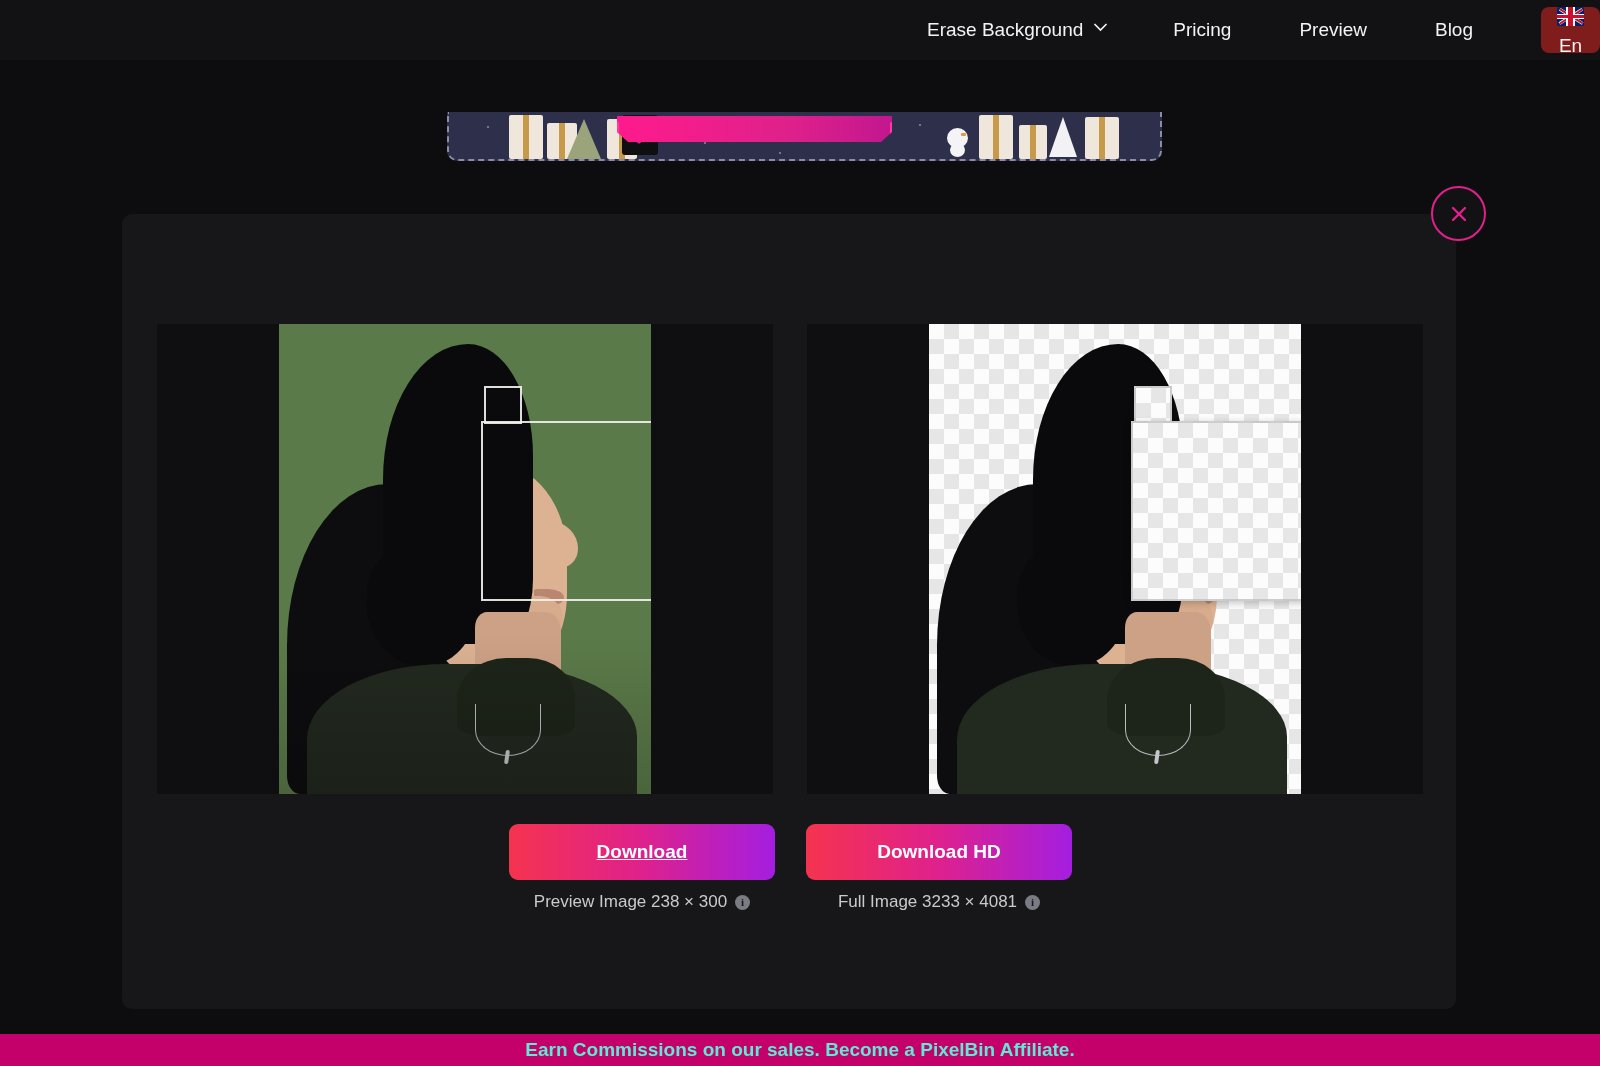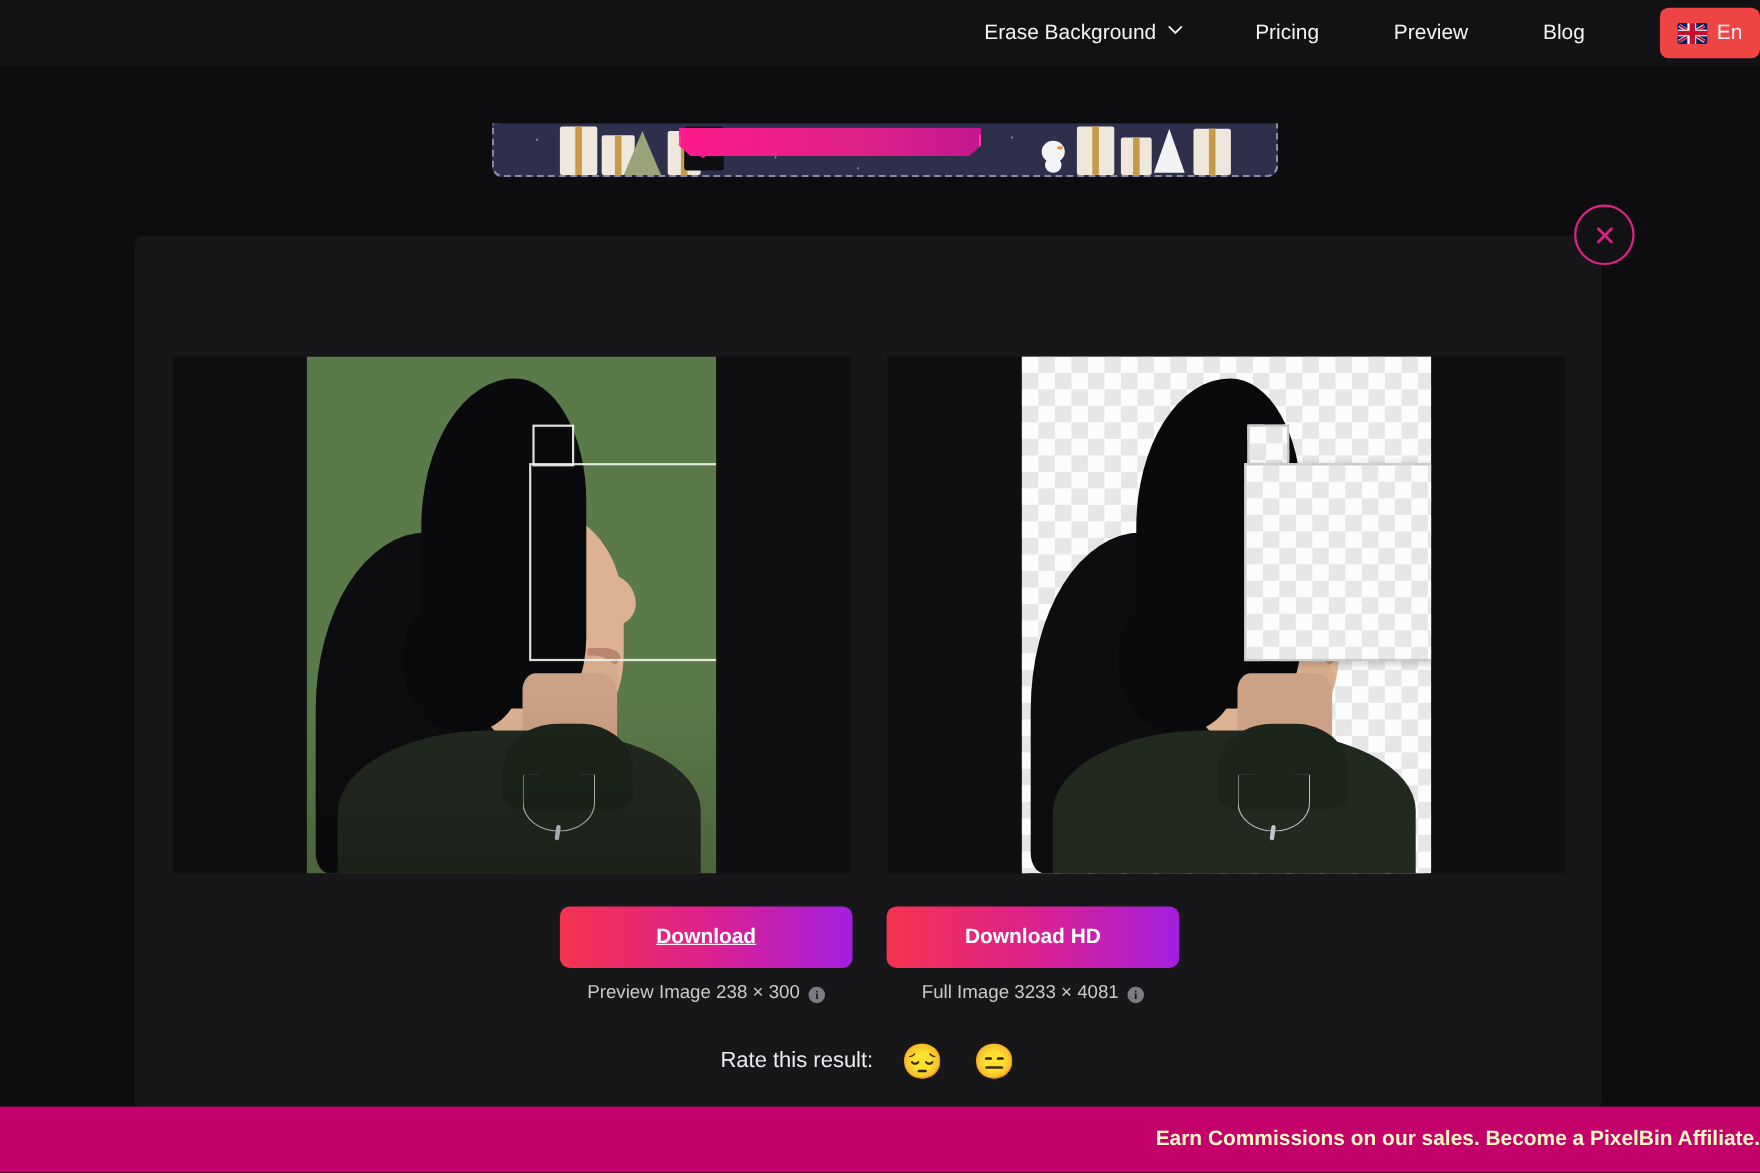--- a/index.html
+++ b/index.html
@@ -20,22 +20,22 @@
   .nav-items { display: flex; align-items: center; gap: 0px; }
   .nav-item {
     color: #f3f3f5; font-size: 19px; font-weight: 500;
     padding: 0 34px; white-space: nowrap;
     display: flex; align-items: center; gap: 11px; cursor: pointer;
   }
   .chev { display: inline-block; width: 11px; height: 11px; position: relative; top: -2px; }
   .chev svg { display: block; }
   .lang-pill {
     margin-left: 34px; height: 46px; display: flex; align-items: center; gap: 9px;
-    background: #ef4444; border-radius: 8px; padding: 0 16px;
-    color: #f3f3f5; font-size: 19px; font-weight: 500; cursor: pointer;
+    background: #7f1d1d; border-radius: 8px; padding: 0 16px;
+    color: #f3f3f5; font-size: 19px; font-weight: 500; cursor: pointer; flex-direction: column;
   }
   .flag {
     width: 27px; height: 19px; border-radius: 2px; position: relative; overflow: hidden;
     background: #012169; flex: none;
   }
   .flag .d1, .flag .d2 {
     position: absolute; left: 50%; top: -20%; width: 3px; height: 140%;
     background: #fff; transform-origin: center;
   }
   .flag .d1 { transform: translateX(-50%) rotate(58deg); }
@@ -223,44 +223,44 @@
   .dl-btn {
     position: absolute; height: 56px; border-radius: 9px; border: none;
     background: linear-gradient(90deg, #f5334f 0%, #e0218a 48%, #a41ee0 100%);
     color: #ffffff; font-size: 19px; font-weight: 700; cursor: pointer;
     display: flex; align-items: center; justify-content: center;
   }
   .dl-1 { left: 387px; width: 266px; text-decoration: underline; }
   .dl-2 { left: 684px; width: 266px; }
   .dl-cap {
     position: absolute; top: 68px; color: #c9c9ce; font-size: 17px;
-    display: flex; align-items: flex-end; justify-content: center; gap: 8px; width: 266px;
+    display: flex; align-items: center; justify-content: center; gap: 8px; width: 266px;
   }
   .cap-1 { left: 387px; }
   .cap-2 { left: 684px; }
   .info-i {
     width: 15px; height: 15px; border-radius: 50%; background: #7b7b83;
     color: #17171a; font-size: 11px; font-weight: 700;
     display: inline-flex; align-items: center; justify-content: center;
     font-family: "Liberation Serif", serif; cursor: pointer; flex: none;
   }
 
   
   .rate-row {
     position: absolute; top: 735px; left: 0; width: 100%;
     display: flex; align-items: center; justify-content: center; gap: 26px;
   }
   .rate-label { color: #eceaef; font-size: 20px; }
   .emoji-btn { font-size: 31px; line-height: 1; cursor: pointer; }
 
   
   .affiliate {
-    position: absolute; bottom: 0; left: 0; width: 1600px; height: 60px;
-    background: #c4006a; display: flex; align-items: center; justify-content: flex-end;
-    color: #fef9c3; font-size: 19px; font-weight: 700; cursor: pointer;
+    position: absolute; bottom: 0; left: 0; width: 1600px; height: 32px;
+    background: #c4006a; display: flex; align-items: center; justify-content: center;
+    color: #5eead4; font-size: 19px; font-weight: 700; cursor: pointer;
   }
 </style>
 </head>
 <body>
 
 <div class="page">
 
   <div class="topnav">
     <div class="nav-items">
 
@@ -400,25 +400,20 @@
       <div class="dl-cap cap-1">
         <span>Preview Image 238 × 300</span>
         <span class="info-i">i</span>
       </div>
       <div class="dl-cap cap-2">
         <span>Full Image 3233 × 4081</span>
         <span class="info-i">i</span>
       </div>
     </div>
 
-    <div class="rate-row">
-      <span class="rate-label">Rate this result:</span>
-      <span class="emoji-btn">😔</span>
-      <span class="emoji-btn">😑</span>
-    </div>
 
   </div>
 
   <div class="affiliate">
     <span>Earn Commissions on our sales. Become a PixelBin Affiliate.</span>
   </div>
 
 </div>
 
 </body></html>

